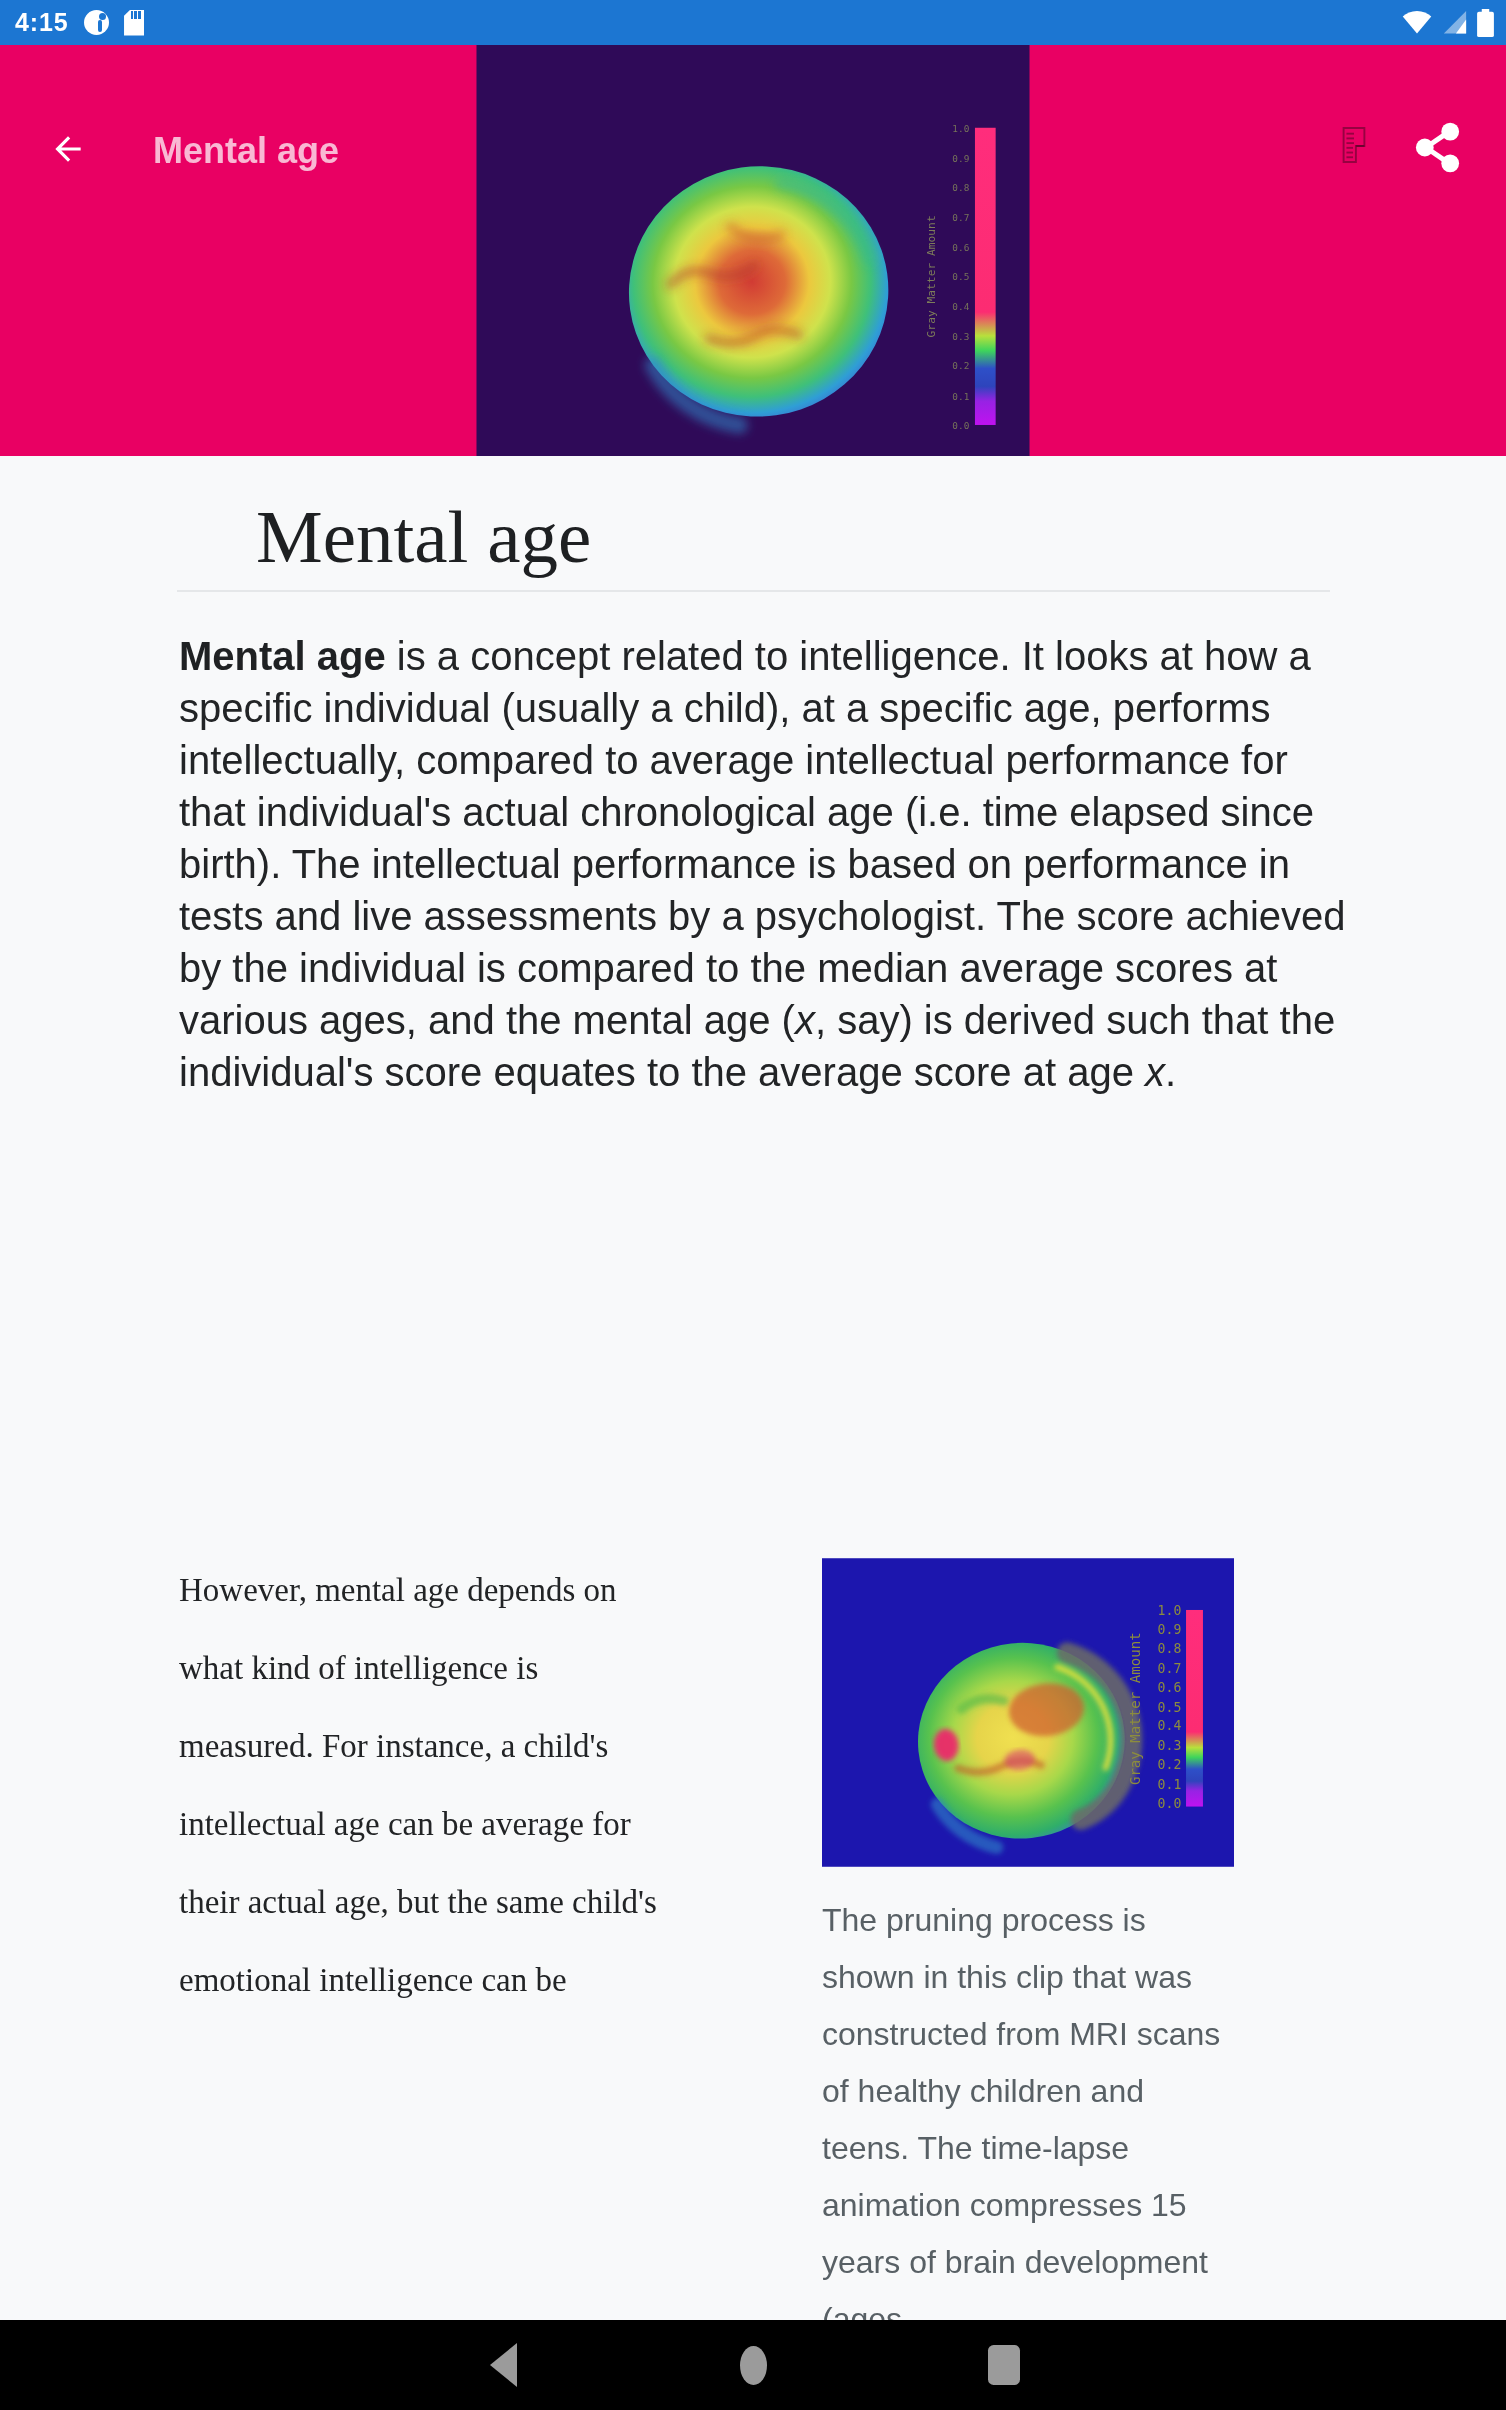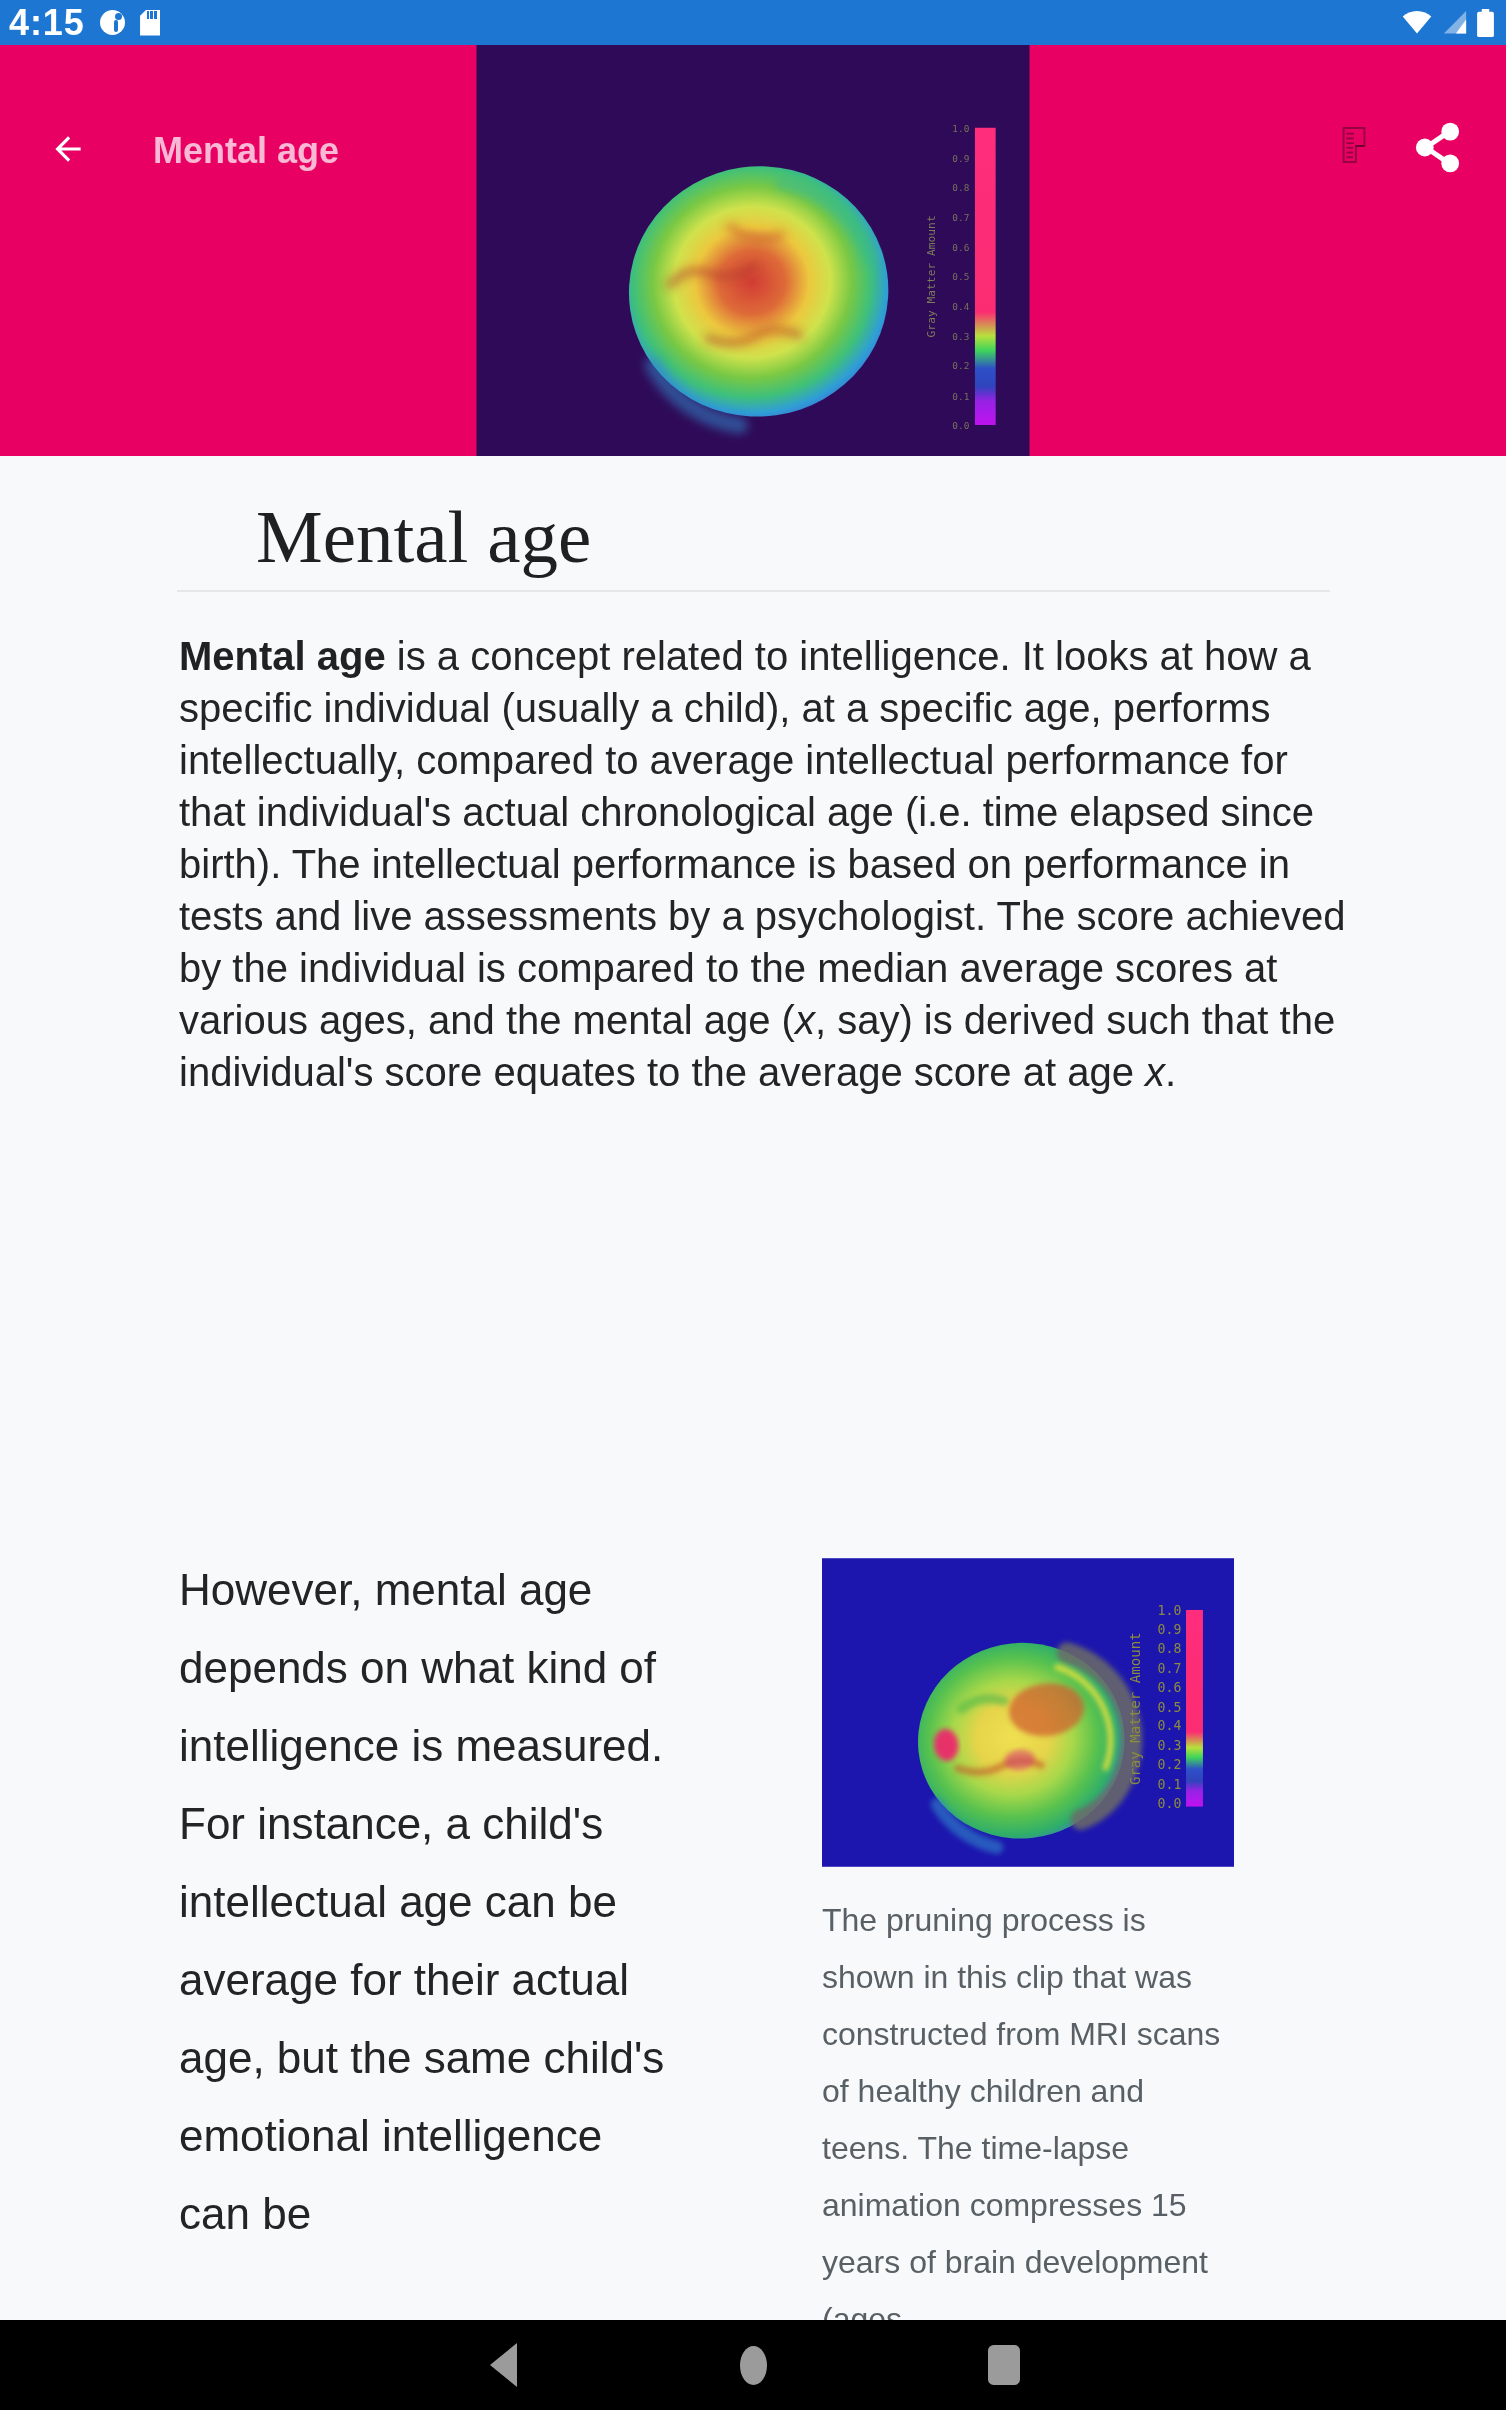--- a/index.html
+++ b/index.html
@@ -6,21 +6,21 @@
   html,body { background:#222; }
   .screen {
     position:relative; width:1507px; height:2411px; overflow:hidden;
     background:#f8f9fa; font-family:"Liberation Sans", sans-serif;
   }
   
   .status-bar {
     position:absolute; top:0; left:0; width:1507px; height:45px;
     background:#1c76d2; color:#fff; display:flex; align-items:center;
   }
-  .status-time { font-size:36px; font-weight:700; margin-left:9px; letter-spacing:0.9px; }
+  .status-time { font-size:25px; font-weight:700; margin-left:15px; letter-spacing:0.9px; }
   .sicon { display:inline-flex; align-items:center; justify-content:center; margin-left:15px; }
   .status-spacer { flex:1; }
   .sicon.right { margin-left:9.4px; }
   .sicon.battery { margin-right:13px; }
   .notif-circle { position:relative; width:25.4px; height:25.4px; background:#fff; border-radius:50%; }
   .notif-circle .dot { position:absolute; width:7.5px; height:7.5px; background:#1c76d2; border-radius:50%; right:2.8px; top:2.8px; }
   .notif-circle .bar { position:absolute; width:4.7px; height:12.2px; background:#1c76d2; border-radius:1.9px; right:6.6px; bottom:2.8px; }
   .sd-card { position:relative; width:20px; height:26px; background:#fff;
     clip-path:polygon(32% 0,100% 0,100% 100%,0 100%,0 24%); }
   .sd-card i { position:absolute; top:1.9px; width:2.8px; height:7.5px; background:#1c76d2; }
@@ -40,21 +40,21 @@
   }
   .title-divider { position:absolute; left:177px; top:590px; width:1153px; height:1.9px; background:#e5e7e9; border:none; }
   .lead-paragraph {
     position:absolute; left:179px; top:630px; width:1168px;
     font-size:40px; line-height:52px; color:#222426;
   }
   .lead-paragraph b { font-weight:700; color:#1f2123; }
   .lead-paragraph i { font-style:italic; }
   .body-paragraph {
     position:absolute; left:179px; top:1551px; width:486px;
-    font-size:44px; line-height:78px; color:#222426;
+    font-size:33px; line-height:78px; color:#222426;font-family:Liberation Serif, serif;
   }
   .figure { position:absolute; left:822px; top:1558px; width:412px; }
   .fig-img { width:412px; height:309px; }
   .figure-caption { margin-top:25.4px; font-size:32px; line-height:57px; color:#586065; }
   
   .nav-bar {
     position:absolute; left:0; top:2320px; width:1507px; height:90px; background:#000;
     display:flex; align-items:center; justify-content:center; gap:209px;
   }
   .nav-btn { background:none; border:none; cursor:pointer; width:41px; height:49px;

